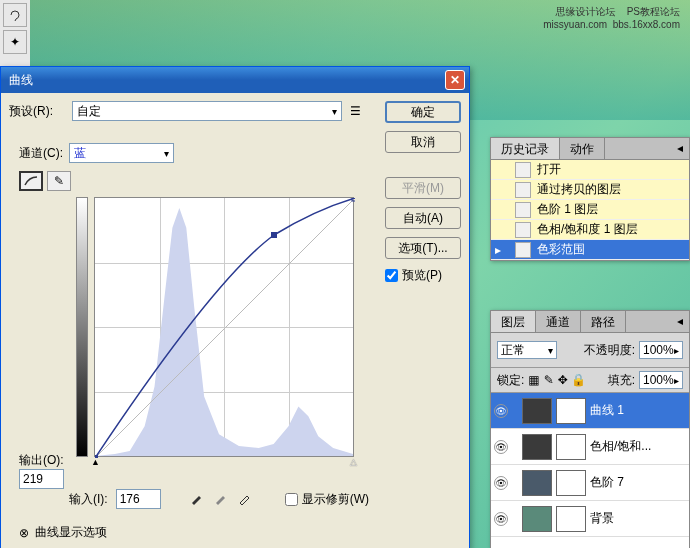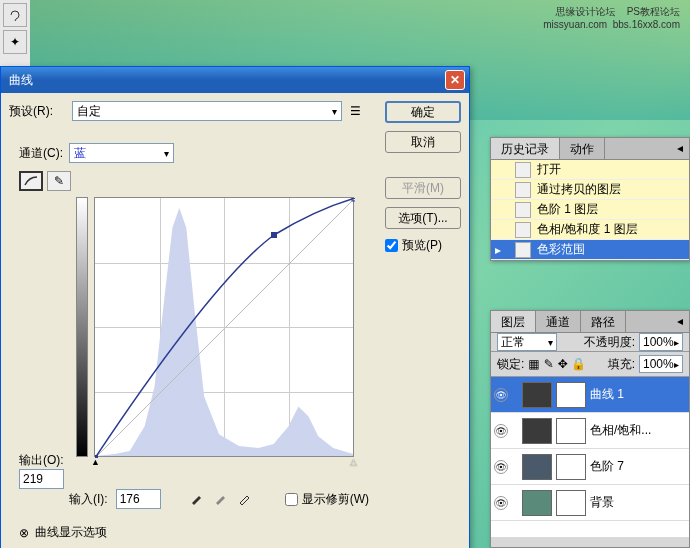--- a/index.html
+++ b/index.html
@@ -44,21 +44,21 @@
 .history-panel{top:137px;right:0;width:200px}
 .panel-tabs{display:flex;height:22px;background:#c0c0c0;border-bottom:1px solid #888}
 .panel-tab{padding:3px 10px;border-right:1px solid #888}
 .panel-tab.active{background:#d8d8d8}
 .panel-close{margin-left:auto;padding:3px 6px}
 .history-list{background:#fef9c3}
 .history-item{display:flex;align-items:center;height:20px;padding:0 4px;gap:6px;border-bottom:1px solid #eee}
 .history-item.sel{background:#3875d7;color:#fff}
 .history-icon{width:16px;height:16px;border:1px solid #aaa;background:#f0f0f0;flex-shrink:0}
 .layers-panel{top:310px;right:0;width:200px;height:238px}
-.layers-ctrl{padding:0 6px;display:flex;align-items:center;gap:4px;border-bottom:1px solid #999;font-size:11px}
+.layers-ctrl{padding:8px 6px;display:flex;align-items:center;gap:4px;border-bottom:1px solid #999;font-size:11px}
 .layers-ctrl2{padding:3px 6px;display:flex;align-items:center;gap:4px;border-bottom:1px solid #999;font-size:11px}
 .mini-sel{height:18px;border:1px solid #7f9db9;background:#fff;padding:0 3px;display:flex;align-items:center;justify-content:space-between}
 .layers-list{background:#fff;overflow:auto;height:160px}
 .layer-row{display:flex;align-items:center;height:36px;border-bottom:1px solid #ddd;padding:0 3px;gap:4px}
 .layer-row.sel{background:#3875d7;color:#fff}
 .eye{width:14px;height:14px;border:1px solid #999;border-radius:50%;display:flex;align-items:center;justify-content:center;font-size:9px;flex-shrink:0}
 .layer-thumb{width:30px;height:26px;border:1px solid #666;background:#333;flex-shrink:0}
 .layer-mask{width:30px;height:26px;border:1px solid #666;background:#fff;flex-shrink:0}
 .chev{font-size:10px}
 .slider-tri{font-size:9px}
@@ -164,20 +164,21 @@
     <div class="chevron-row">
       <span>⊗</span>
       <span>曲线显示选项</span>
     </div>
 
     <div class="btn-col">
       <div class="btn primary">确定</div>
       <div class="btn">取消</div>
       <div style="height:8px"></div>
       <div class="btn disabled">平滑(M)</div>
+      <div class="btn">自动(A)</div>
       <div class="btn">选项(T)...</div>
       <label class="preview-chk">
         <input type="checkbox" checked="" style="">
         <span>预览(P)</span>
       </label>
     </div>
   </div>
 </div>
 
 <div class="panel history-panel">

